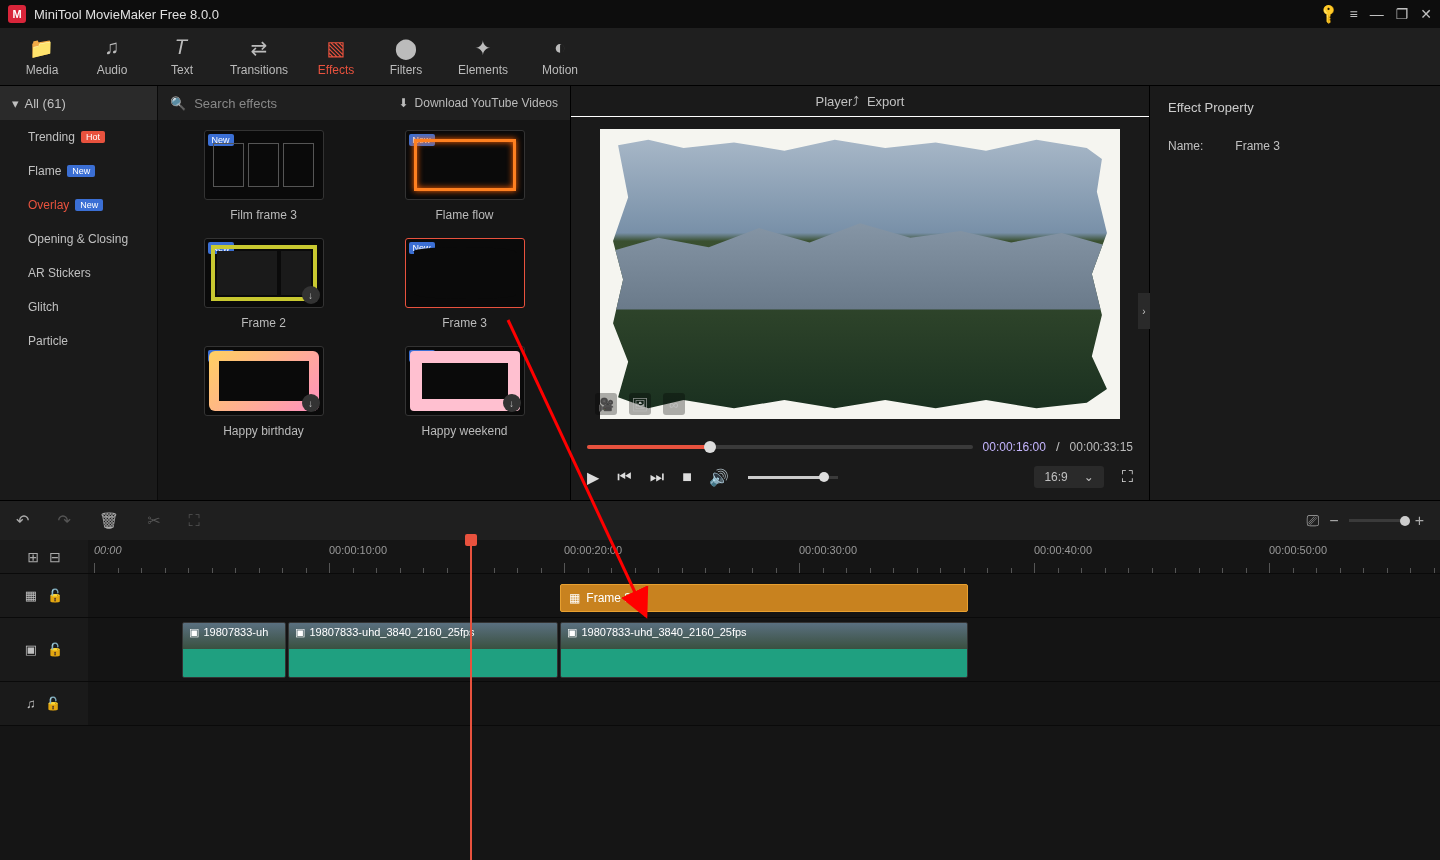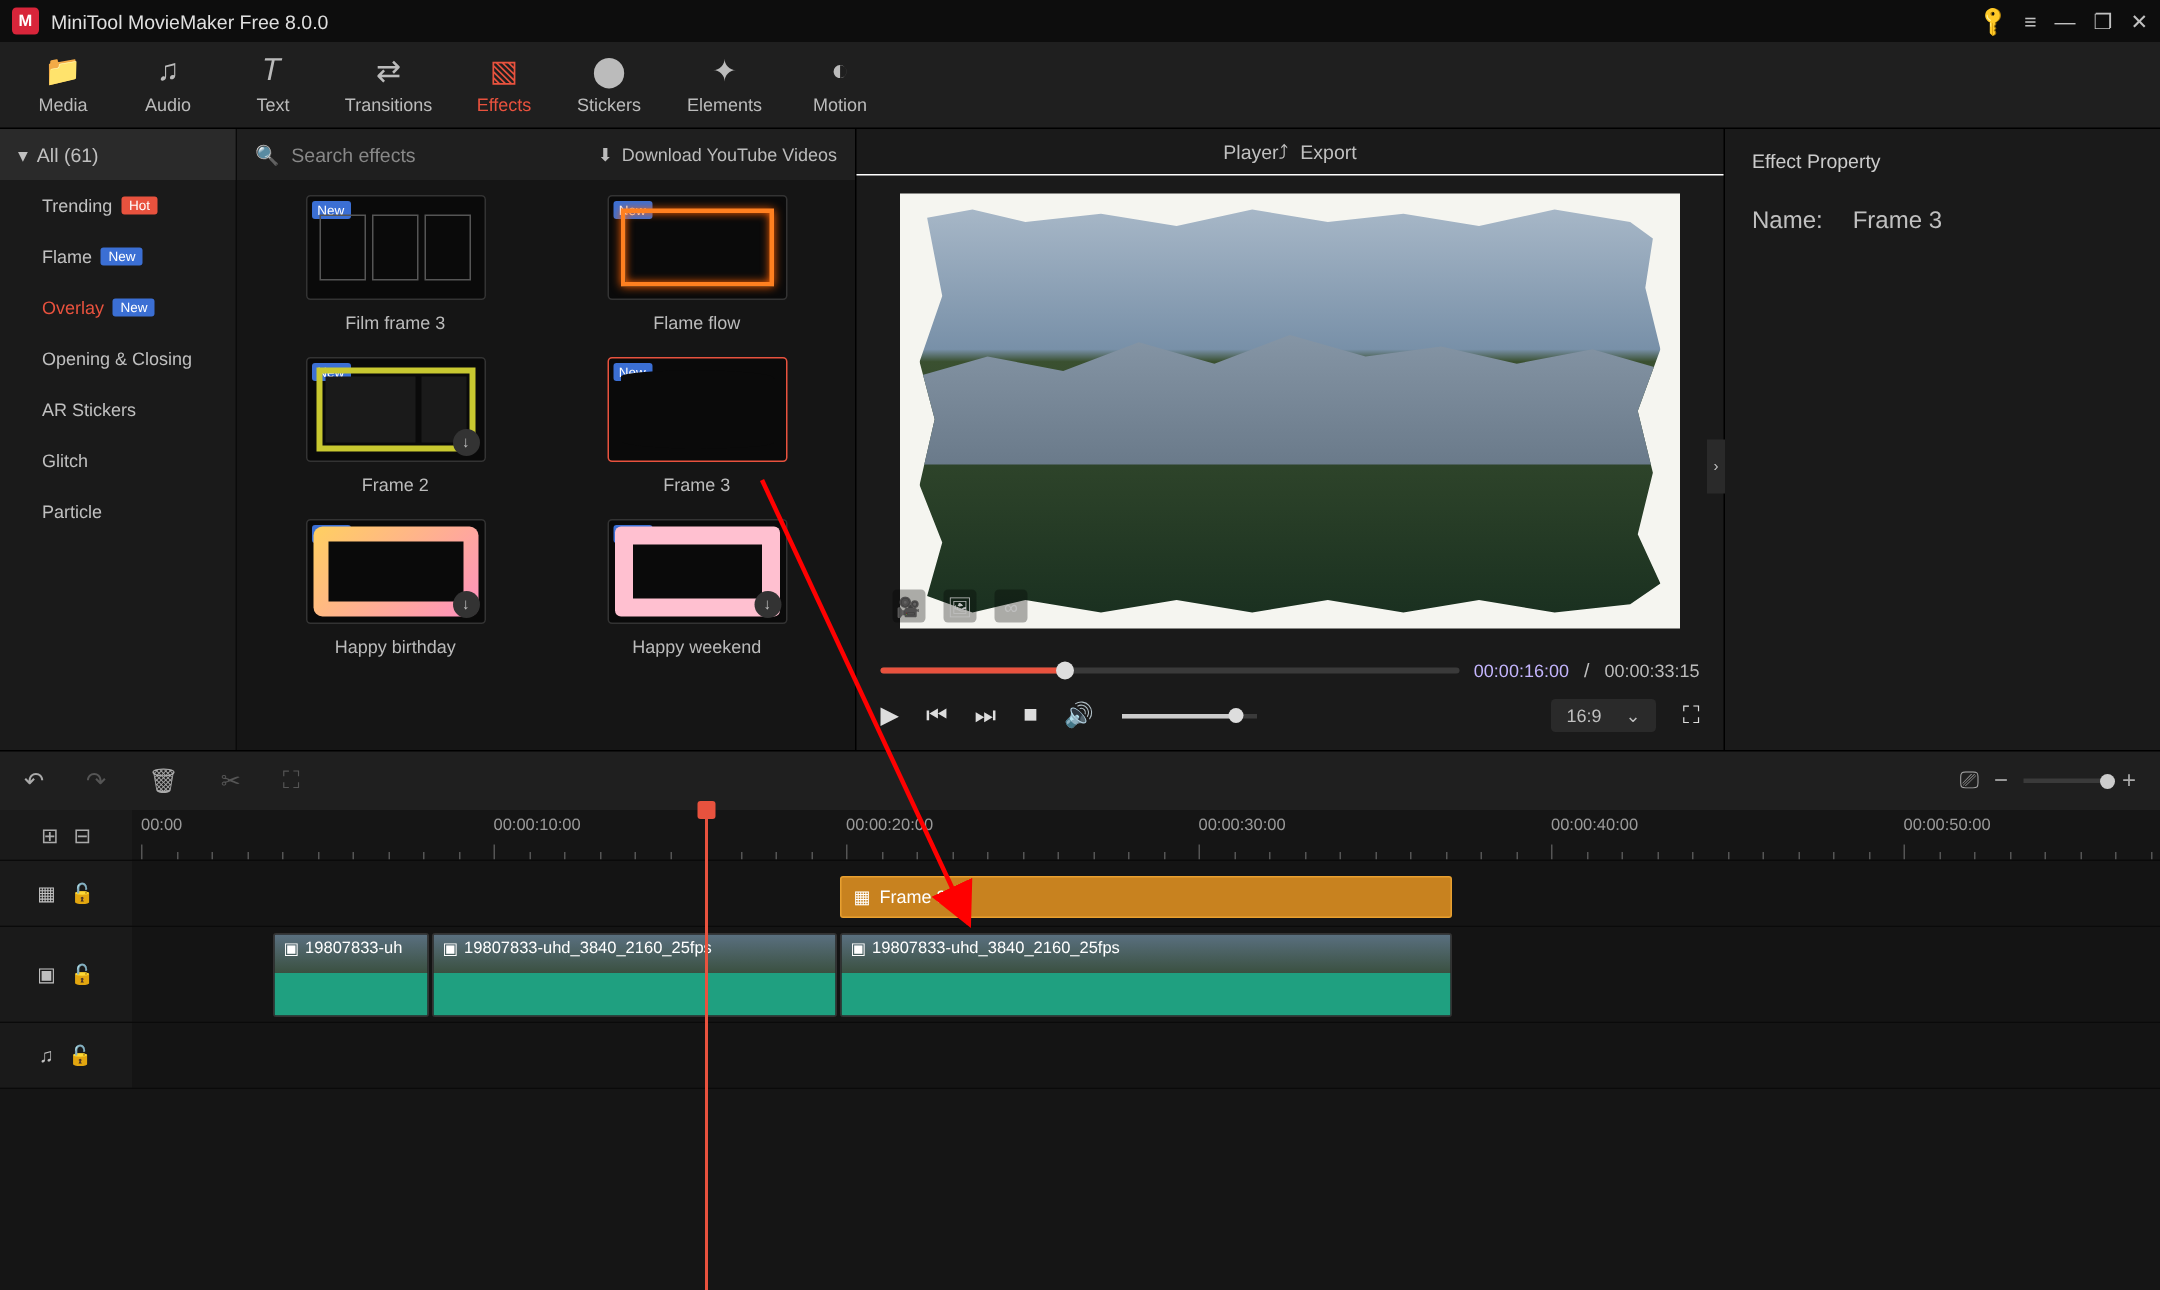--- a/index.html
+++ b/index.html
@@ -64,21 +64,21 @@
 .time-current{color:#c4b5fd;font-size:12px}
 .time-total{color:#bbb;font-size:12px}
 .ctrl-row{display:flex;align-items:center;gap:18px;margin-top:12px}
 .ctrl-btn{cursor:pointer;font-size:16px;color:#ddd}
 .vol-bar{width:90px;height:3px;background:#3a3a3a;position:relative}
 .vol-fill{position:absolute;left:0;top:0;bottom:0;width:85%;background:#ccc}
 .vol-thumb{position:absolute;left:85%;top:50%;transform:translate(-50%,-50%);width:10px;height:10px;background:#ddd;border-radius:50%}
 .aspect-sel{margin-left:auto;background:#2a2a2a;padding:4px 10px;border-radius:3px;display:flex;gap:16px;align-items:center;cursor:pointer;font-size:12px}
 .right-panel{width:290px;background:#1a1a1a;padding:14px 0}
 .right-header{padding:0 18px 18px;font-size:13px;color:#ccc}
-.prop-row{display:flex;padding:6px 18px;gap:20px;font-size:16px}
+.prop-row{display:flex;padding:6px 18px;gap:32px;font-size:12px}
 .right-collapse{position:absolute;left:-12px;top:50%;width:12px;height:36px;background:#2a2a2a;display:flex;align-items:center;justify-content:center;cursor:pointer;font-size:10px}
 .timeline-toolbar{height:40px;background:#1f1f1f;display:flex;align-items:center;padding:0 16px;gap:28px;border-top:1px solid #000}
 .tl-btn{cursor:pointer;color:#aaa;font-size:16px}
 .tl-btn.disabled{color:#555}
 .zoom-ctrl{margin-left:auto;display:flex;align-items:center;gap:10px}
 .zoom-bar{width:56px;height:3px;background:#3a3a3a;position:relative}
 .zoom-thumb{position:absolute;right:0;top:50%;transform:translate(50%,-50%);width:10px;height:10px;background:#ccc;border-radius:50%}
 .timeline{background:#151515;height:320px;position:relative}
 .ruler-row{height:34px;display:flex;border-bottom:1px solid #0a0a0a}
 .track-head-col{width:88px;background:#1a1a1a;display:flex;align-items:center;justify-content:center;gap:10px}
@@ -132,21 +132,21 @@
   <div class="tool-tab wide">
       <span class="tool-tab-icon">⇄</span>
       <span class="tool-tab-label">Transitions</span>
     </div>
   <div class="tool-tab active">
       <span class="tool-tab-icon">▧</span>
       <span class="tool-tab-label">Effects</span>
     </div>
   <div class="tool-tab">
       <span class="tool-tab-icon">⬤</span>
-      <span class="tool-tab-label">Stickers</span>
+      <span class="tool-tab-label">Filters</span>
     </div>
   <div class="tool-tab wide">
       <span class="tool-tab-icon">✦</span>
       <span class="tool-tab-label">Elements</span>
     </div>
   <div class="tool-tab">
       <span class="tool-tab-icon">◐</span>
       <span class="tool-tab-label">Motion</span>
     </div>
 </div>
@@ -331,21 +331,21 @@
   <div class="playhead">
       <div class="playhead-head"></div>
     </div>
 
   <div class="ruler-row">
     <div class="track-head-col">
       <span class="tl-btn" style="font-size:14px">⊞</span>
       <span class="tl-btn" style="font-size:14px">⊟</span>
     </div>
     <div class="ruler" id="ruler">
-        <div class="ruler-label" style="left: 6px;">00:00</div>
+        <div class="ruler-label" style="left: 6px; font-style: italic;">00:00</div>
         <div class="tick major" style="left: 6px;"></div>
         <div class="tick minor" style="left: 29.5px;"></div>
         <div class="tick minor" style="left: 53px;"></div>
         <div class="tick minor" style="left: 76.5px;"></div>
         <div class="tick minor" style="left: 100px;"></div>
         <div class="tick minor" style="left: 123.5px;"></div>
         <div class="tick minor" style="left: 147px;"></div>
         <div class="tick minor" style="left: 170.5px;"></div>
         <div class="tick minor" style="left: 194px;"></div>
         <div class="tick minor" style="left: 217.5px;"></div>

